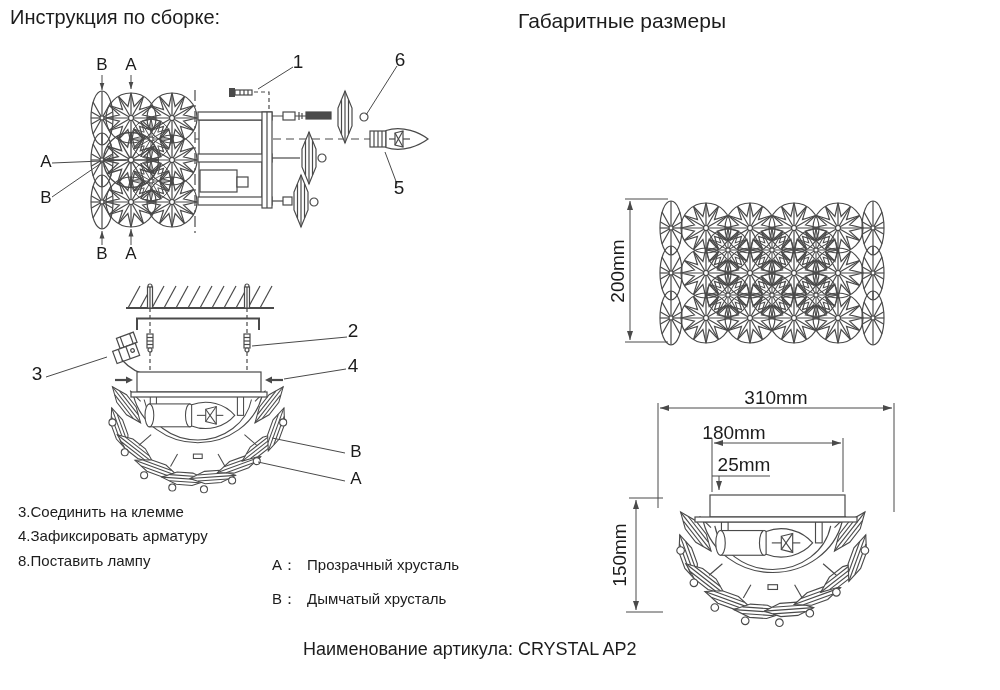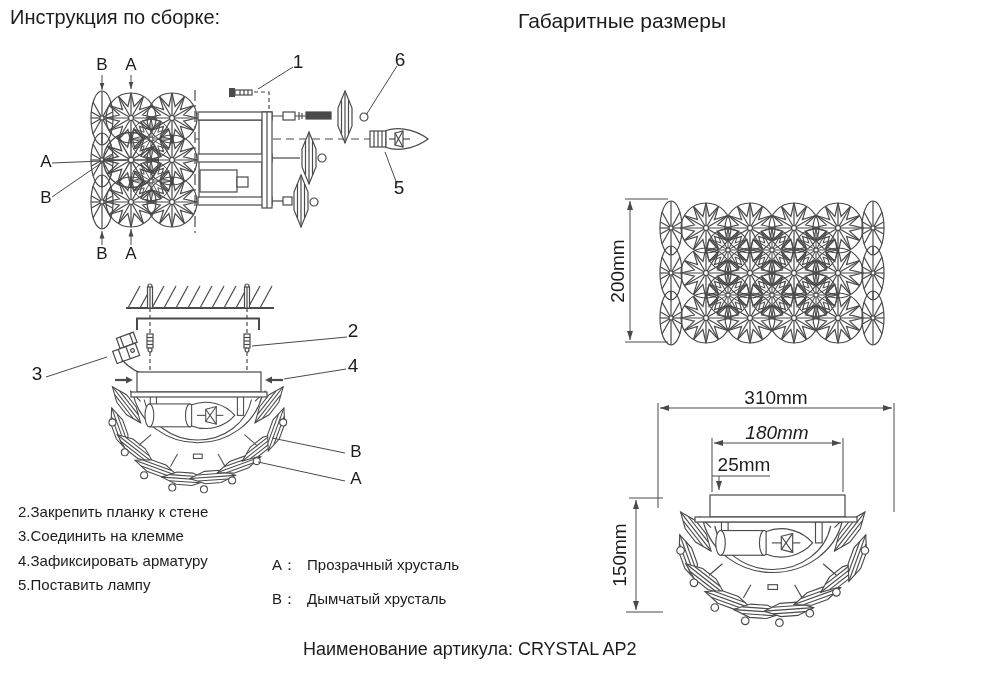--- a/index.html
+++ b/index.html
@@ -339,34 +339,33 @@
 <div class="lbl fs19 ctr" style="left:400px;top:60px;">6</div>
 <div class="lbl fs19 ctr" style="left:399px;top:188px;">5</div>
 
 <div class="lbl fs19 ctr" style="left:353px;top:331px;">2</div>
 <div class="lbl fs19 ctr" style="left:353px;top:366px;">4</div>
 <div class="lbl fs19 ctr" style="left:37px;top:374px;">3</div>
 <div class="lbl fs17 ctr" style="left:356px;top:452px;">B</div>
 <div class="lbl fs17 ctr" style="left:356px;top:479px;">A</div>
 
 <div class="lbl fs15 steps" style="left:18px;top:500px;">
-  <div>2.Закрепить планку к стене</div>
   <div>3.Соединить на клемме</div>
   <div>4.Зафиксировать арматуру</div>
-  <div>5.Поставить лампу</div>
+  <div>8.Поставить лампу</div>
 </div>
 
 <div class="lbl fs15 legend-row" style="left:272px;top:556px;">
   <span>A：</span>
   <span>Прозрачный хрусталь</span>
 </div>
 <div class="lbl fs15 legend-row" style="left:272px;top:590px;">
   <span>B：</span>
   <span>Дымчатый хрусталь</span>
 </div>
 
 <div class="lbl fs19 vrt" style="left:618px;top:271px;">200mm</div>
 <div class="lbl fs19 ctr" style="left:776px;top:398px;">310mm</div>
-<div class="lbl fs19 ctr" style="left:777px;top:433px;font-style:italic;">180mm</div>
+<div class="lbl fs19 ctr" style="left:734px;top:433px;">180mm</div>
 <div class="lbl fs19 ctr" style="left:744px;top:465px;">25mm</div>
 <div class="lbl fs19 vrt" style="left:620px;top:555px;">150mm</div>
 
 <div class="lbl fs18" style="left:303px;top:629px;margin-top:10px;">Наименование артикула: CRYSTAL AP2</div>
 
 </body></html>

